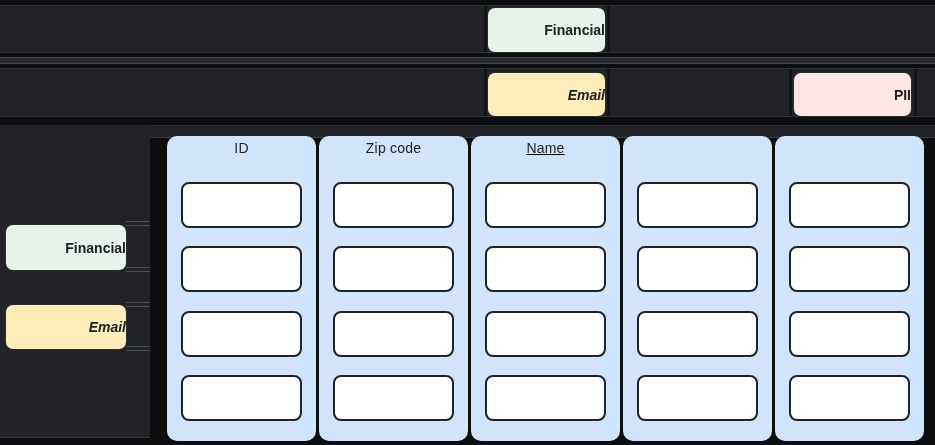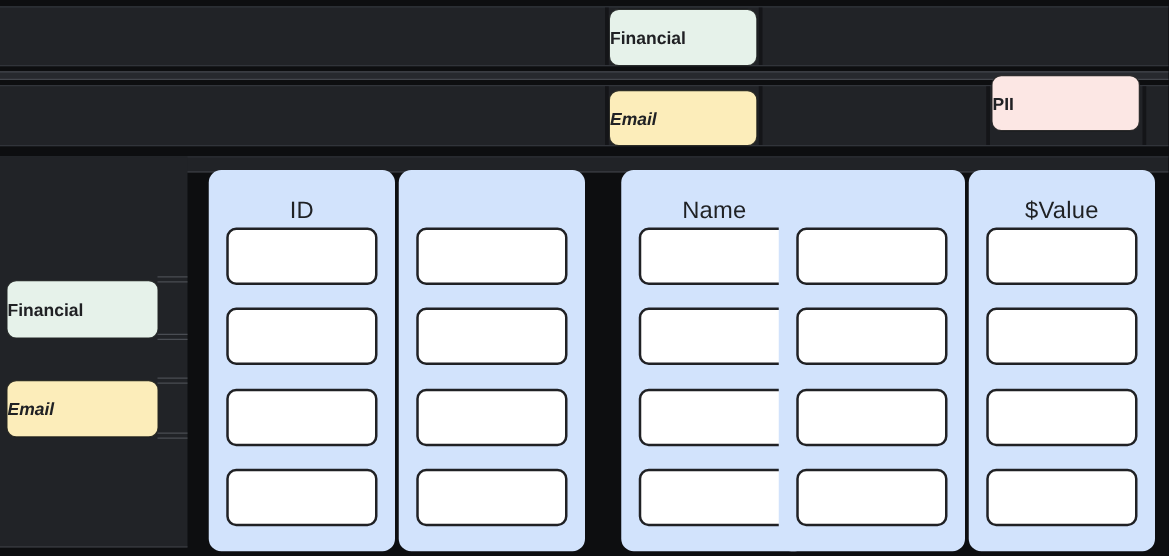--- a/index.html
+++ b/index.html
@@ -35,42 +35,42 @@
     background:var(--panel); border-bottom:1.5px solid #383b40;
     box-sizing:border-box; z-index:2;
   }
   .lane-divider{
     position:absolute; left:126px; width:24px; height:5px;
     border-top:1.5px solid var(--divider); border-bottom:1.5px solid var(--divider);
     box-sizing:border-box;
   }
   
   .chip{
-    position:absolute; display:flex; align-items:center; justify-content:flex-start;
+    position:absolute; display:flex; align-items:center; justify-content:flex-end;
     font-weight:bold; font-size:14px; color:var(--text);
     border:1.5px solid rgba(8,10,12,0.85); border-radius:8px;
     box-sizing:border-box; z-index:6; cursor:default;
   }
   .chip.green{ background:var(--green); }
   .chip.yellow{ background:var(--yellow);font-style:italic; }
   .chip.pink{ background:var(--pink); }
   .chip-top-financial{ left:487px; top:7px;  width:119px; height:46px; }
   .chip-top-email    { left:487px; top:72px; width:119px; height:45px; }
-  .chip-top-pii      { left:793px; top:60px; width:119px; height:45px; }
+  .chip-top-pii      { left:793px; top:72px; width:119px; height:45px; }
   .chip-side-financial{ left:5px; top:224px; width:122px; height:47px; }
   .chip-side-email    { left:5px; top:304px; width:122px; height:46px; }
   
   .column{
     position:absolute; top:136px; width:149px; height:305px;
     background:var(--col-bg); border-radius:10px; z-index:4;
   }
-  .col-0{ left:167px; } .col-1{ left:319px; } .col-2{ left:497px; }
+  .col-0{ left:167px; } .col-1{ left:319px; } .col-2{ left:471px;text-decoration:underline; }
   .col-3{ left:623px; } .col-4{ left:775px; }
   .col-header{
-    text-align:center; padding-top:22px; font-size:19px; color:#1f2124;
+    text-align:center; padding-top:4px; font-size:14px; color:#1f2124;
     letter-spacing:0.2px;
   }
   .cell{
     position:absolute; left:14px; width:121px; height:46px;
     background:var(--cell-bg); border:2px solid var(--cell-border);
     border-radius:8px; box-sizing:border-box;
   }
   .cell-0{ top:46px; } .cell-1{ top:110px; } .cell-2{ top:175px; } .cell-3{ top:239px; }
 </style>
 </head>
@@ -115,39 +115,39 @@
   </div>
 
   <div class="column col-0">
     <div class="col-header">ID</div>
     <div class="cell cell-0"></div>
     <div class="cell cell-1"></div>
     <div class="cell cell-2"></div>
     <div class="cell cell-3"></div>
   </div>
   <div class="column col-1">
+    <div class="col-header">Zip code</div>
     <div class="cell cell-0"></div>
     <div class="cell cell-1"></div>
     <div class="cell cell-2"></div>
     <div class="cell cell-3"></div>
   </div>
   <div class="column col-2">
     <div class="col-header">Name</div>
     <div class="cell cell-0"></div>
     <div class="cell cell-1"></div>
     <div class="cell cell-2"></div>
     <div class="cell cell-3"></div>
   </div>
   <div class="column col-3">
     <div class="cell cell-0"></div>
     <div class="cell cell-1"></div>
     <div class="cell cell-2"></div>
     <div class="cell cell-3"></div>
   </div>
   <div class="column col-4">
-    <div class="col-header">$Value</div>
     <div class="cell cell-0"></div>
     <div class="cell cell-1"></div>
     <div class="cell cell-2"></div>
     <div class="cell cell-3"></div>
   </div>
 
 </div>
 
 </body></html>

